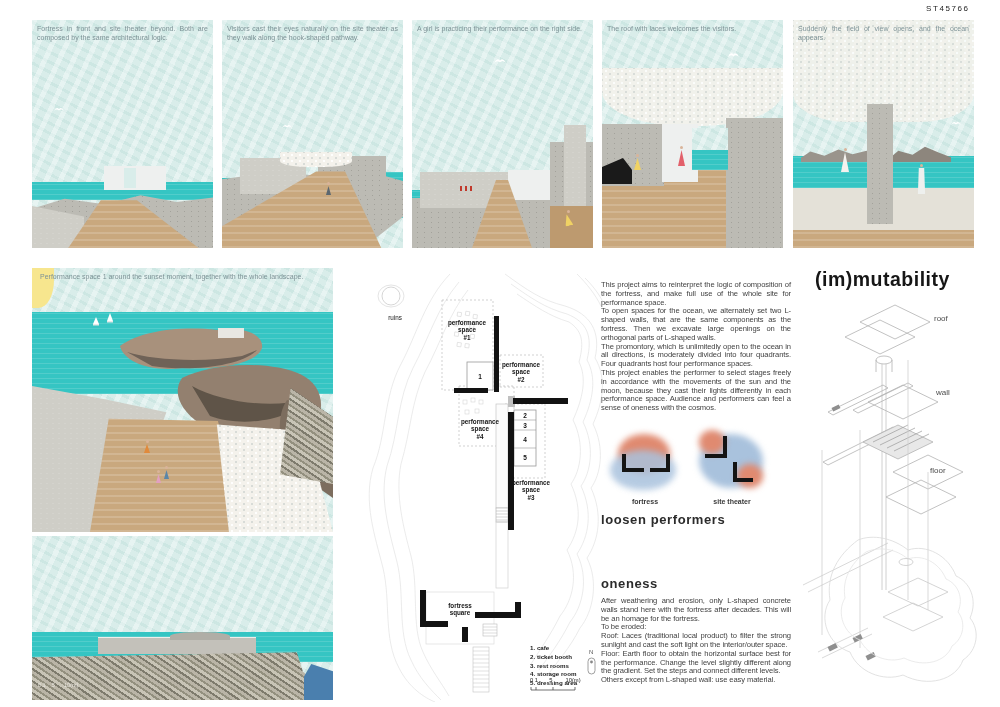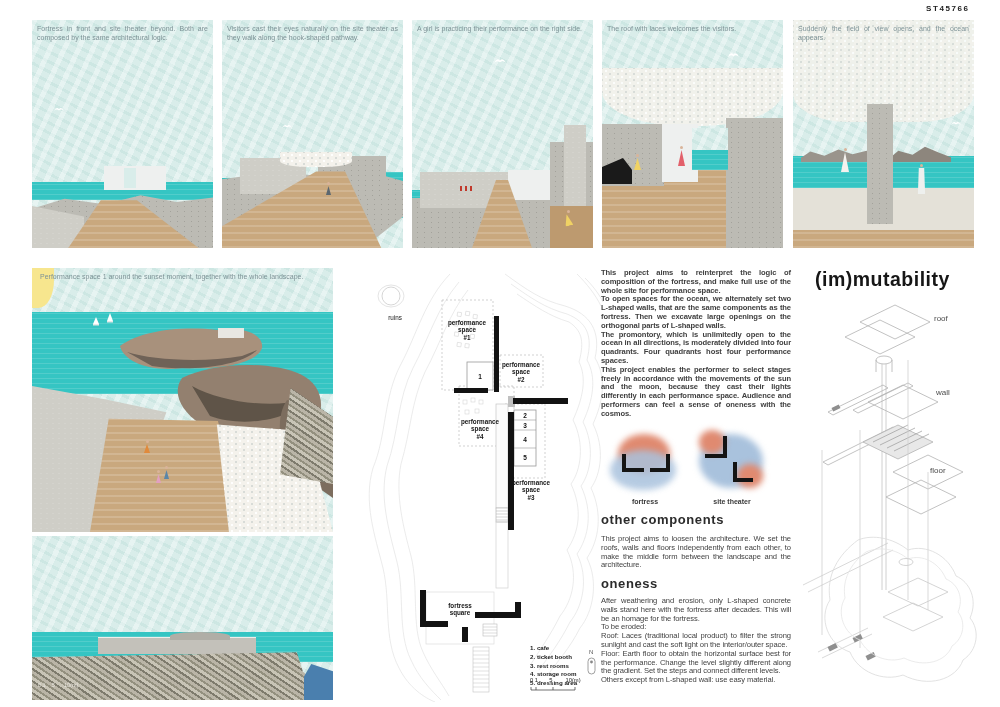--- a/index.html
+++ b/index.html
@@ -55,21 +55,21 @@
   
   .axon-label{position:absolute;font-size:8px;color:#4c4c4c;}
   
   .blob{position:absolute;border-radius:50%;filter:blur(3px);}
 </style>
 </head>
 <body>
 
 <div id="board">
 
-  <div class="abs" style="left:926px;top:4px;font-size:8px;font-weight:bold;letter-spacing:1.6px;color:#222;">ST45766</div>
+  <div class="abs" style="left:926px;top:4px;font-size:8px;font-weight:normal;letter-spacing:1.6px;color:#222;">ST45766</div>
 
   <div class="panel sky" style="left:32px;">
     <div class="caption">Fortress in front and site theater beyond. Both are composed by the same architectural logic.</div>
     <span class="bird" style="left:22px;top:78px;">
       <svg width="10" height="6" viewBox="0 0 10 6">
           <path d="M0,5 Q2.5,0 5,3 Q7.5,0 10,5 Q7.5,2.5 5,4.5 Q2.5,2.5 0,5Z" fill="#fff"></path>
         </svg></span>
     <div class="abs sea" style="left:0;top:162px;width:181px;height:18px;"></div>
     <div class="abs whitebloc" style="left:72px;top:146px;width:62px;height:24px;"></div>
     <div class="abs" style="left:92px;top:148px;width:12px;height:20px;background:#d9edea;"></div>
@@ -328,43 +328,42 @@
       <div class="legend-item">1.  cafe</div>
       <div class="legend-item">2.  ticket booth</div>
       <div class="legend-item">3.  rest rooms</div>
       <div class="legend-item">4.  storage room</div>
       <div class="legend-item">5.  dressing area</div>
     </div>
     <span class="abs" style="left:175px;top:405px;font-size:5.8px;color:#222;white-space:pre;">0 1       5        10(m)</span>
     <span class="abs" style="left:234px;top:377px;font-size:6px;color:#555;">N</span>
   </div>
 
-  <div class="body-text pre" style="top:269px;font-weight:bold;">This project aims to reinterpret the logic of composition of the fortress, and make full use of the whole site for performance space.
+  <div class="body-text pre" style="top:281px;">This project aims to reinterpret the logic of composition of the fortress, and make full use of the whole site for performance space.
 To open spaces for the ocean, we alternately set two L-shaped walls, that are the same components as the fortress. Then we excavate large openings on the orthogonal parts of L-shaped walls.
 The promontory, which is unlimitedly open to the ocean in all directions, is moderately divided into four quadrants. Four quadrants host four performance spaces.
 This project enables the performer to select stages freely in accordance with the movements of the sun and the moon, because they cast their lights differently in each performance space. Audience and performers can feel a sense of oneness with the cosmos.</div>
 
   <div class="abs" style="left:610px;top:434px;width:70px;height:60px;">
     <div class="blob" style="left:8px;top:0;width:52px;height:40px;background:#e08a70;"></div>
     <div class="blob" style="left:0;top:16px;width:66px;height:40px;background:#a9c2dd;opacity:.85;"></div>
     <div class="Lw" style="left:12px;top:20px;width:22px;height:18px;border-left:4px solid #141414;border-bottom:4px solid #141414;"></div>
     <div class="Lw" style="left:40px;top:20px;width:20px;height:18px;border-right:4px solid #141414;border-bottom:4px solid #141414;"></div>
   </div>
   <div class="abs" style="left:697px;top:430px;width:70px;height:64px;">
     <div class="blob" style="left:2px;top:4px;width:64px;height:54px;background:#a9c2dd;"></div>
     <div class="blob" style="left:2px;top:0;width:26px;height:24px;background:#e08a70;"></div>
     <div class="blob" style="left:40px;top:34px;width:26px;height:24px;background:#e08a70;"></div>
     <div class="Lw" style="left:8px;top:6px;width:22px;height:22px;border-right:4px solid #141414;border-bottom:4px solid #141414;"></div>
     <div class="Lw" style="left:36px;top:32px;width:20px;height:20px;border-left:4px solid #141414;border-bottom:4px solid #141414;"></div>
   </div>
   <span class="diagram-label" style="left:645px;top:498px;">fortress</span>
   <span class="diagram-label" style="left:732px;top:498px;">site theater</span>
 
-  <div class="h-section" style="top:512px;">other components</div>
-  <div class="body-text pre" style="top:535px;">This project aims to loosen the architecture. We set the roofs, walls and floors independently from each other, to make the middle form between the landscape and the architecture.</div>
+  <div class="h-section" style="top:512px;">loosen performers</div>
 
   <div class="h-section" style="top:576px;">oneness</div>
   <div class="body-text pre" style="top:597px;">After weathering and erosion, only L-shaped concrete walls stand here with the fortress after decades. This will be an homage for the fortress.
 To be eroded:
 Roof: Laces (traditional local product) to filter the strong sunlight and cast the soft light on the interior/outer space.
 Floor: Earth floor to obtain the horizontal surface best for the performance. Change the level slightly different along the gradient. Set the steps and connect different levels.
 Others except from L-shaped wall: use easy material.</div>
 
   <div class="abs" style="left:815px;top:268px;font-size:19.5px;font-weight:600;letter-spacing:.5px;color:#161616;">(im)mutability</div>
 

